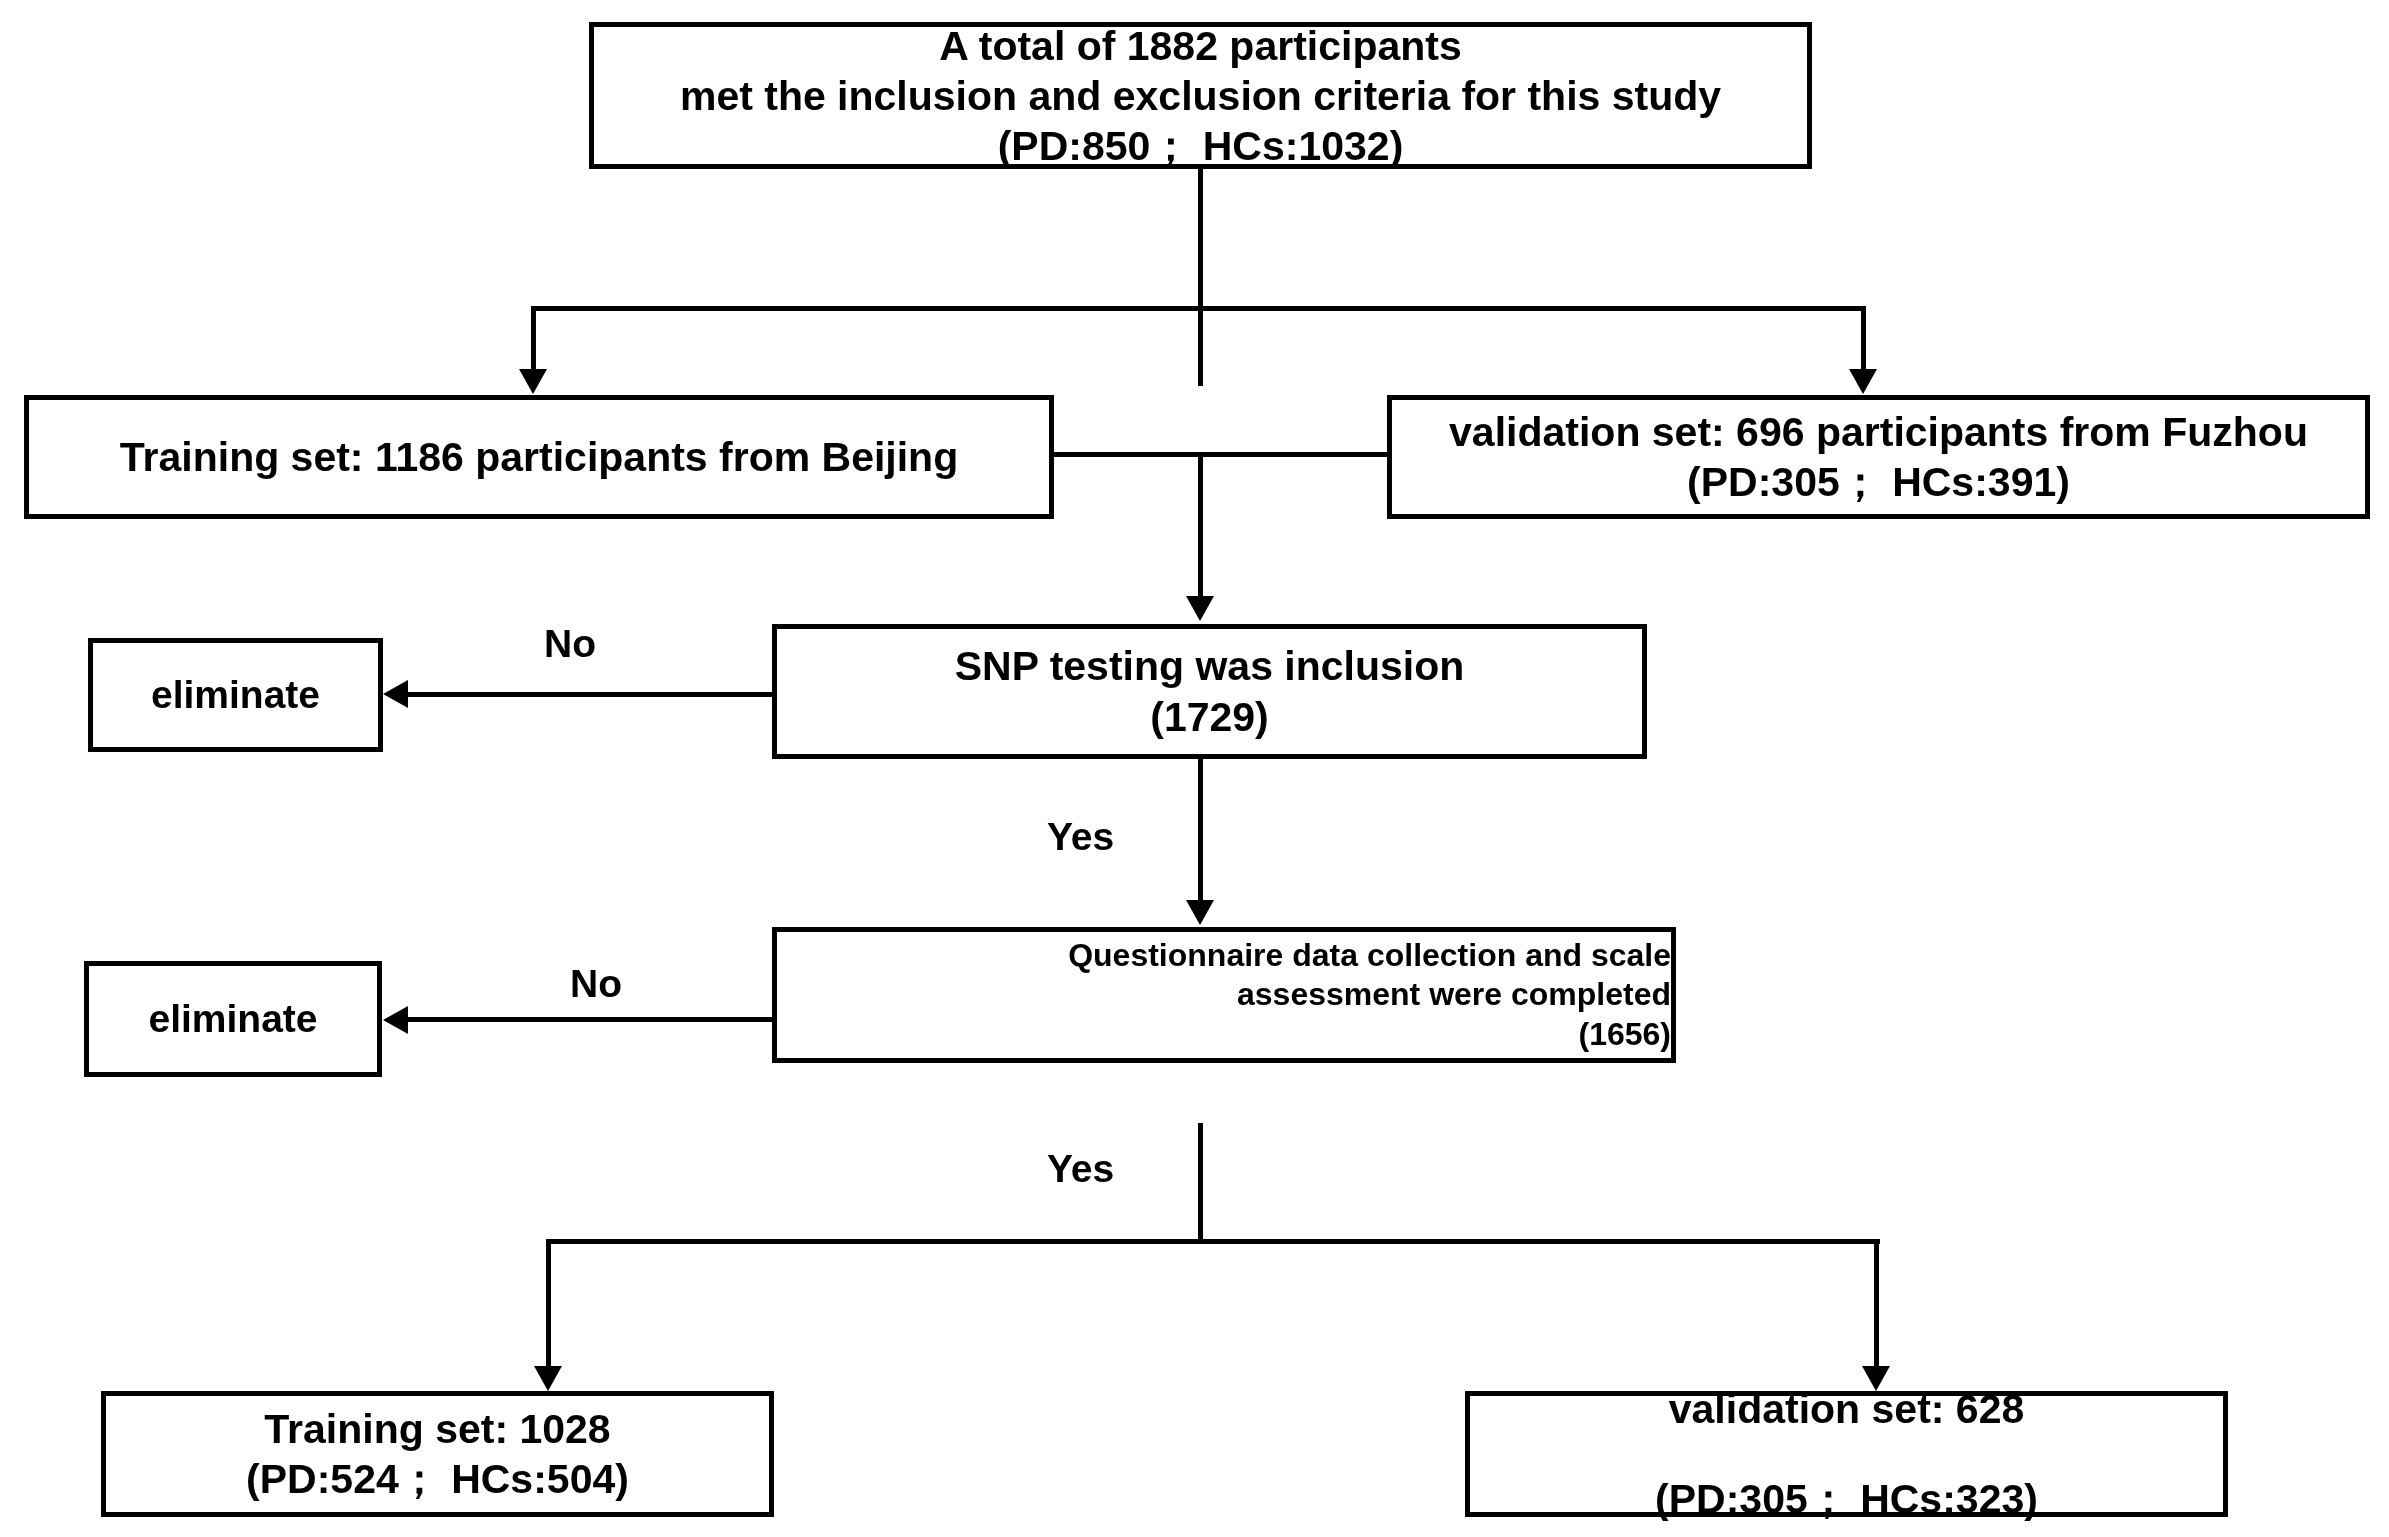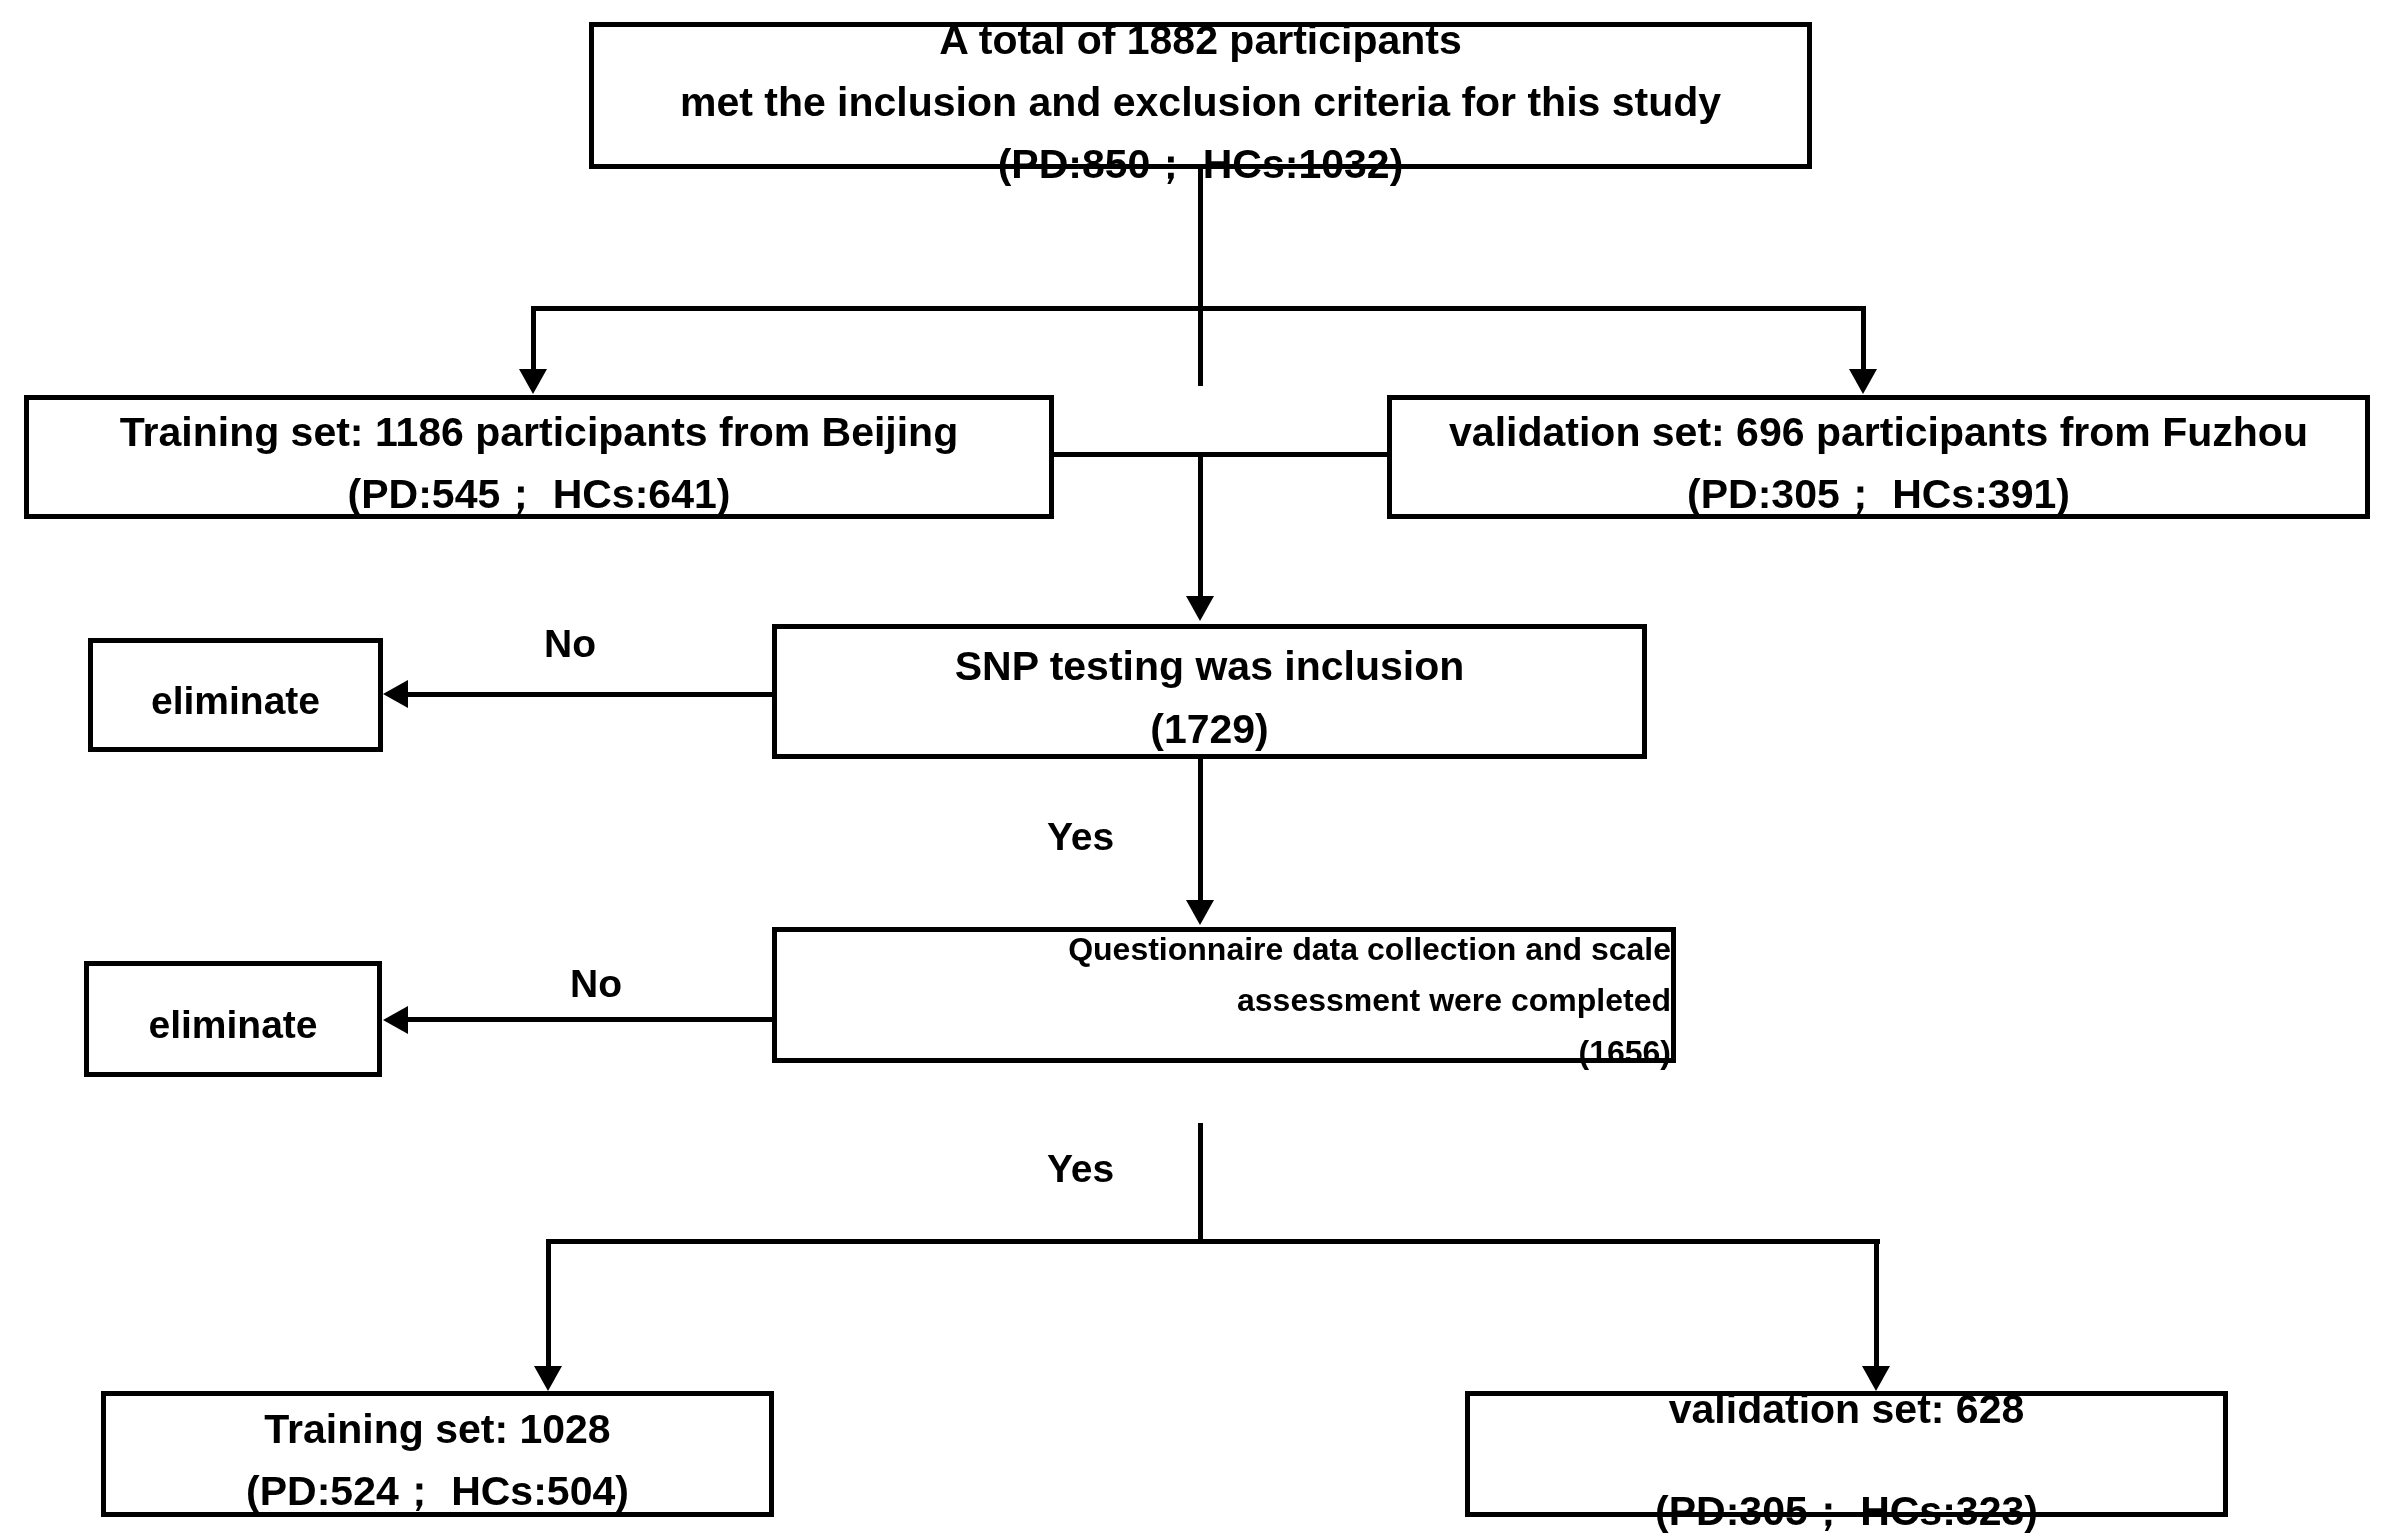--- a/index.html
+++ b/index.html
@@ -26,21 +26,20 @@
     justify-content: center;
     text-align: center;
     color: #000000;
     font-weight: bold;
     line-height: 1.22;
     z-index: 3;
   }
   .node .ln {
     display: block;
     white-space: nowrap;
-    margin-top: 12px;
   }
 
   
   #node-total        { left: 589px;  top: 22.4px;   width: 1223px; height: 147px; font-size: 41px; }
   #node-training-src { left: 24px;   top: 395px;  width: 1030px; height: 124px; font-size: 41px; }
   #node-validation-src { left: 1387px; top: 395px; width: 983px; height: 124px; font-size: 41px; justify-content: center; }
   #node-eliminate-1  { left: 88px;  top: 638px;  width: 295px;  height: 114px; font-size: 39px; }
   #node-snp          { left: 772px; top: 624px;  width: 875px; height: 135px; font-size: 41px; }
   #node-eliminate-2  { left: 84px;  top: 961px; width: 298px;  height: 116px; font-size: 39px; }
   #node-questionnaire{ left: 772px; top: 927px; width: 904px; height: 136px; font-size: 32px; align-items: flex-end; }
@@ -124,21 +123,20 @@
   <div class="edge-label" style="left:1047px; top:1147px;">Yes</div>
 
   <div class="node" id="node-total">
     <span class="ln">A total of 1882 participants</span>
     <span class="ln">met the inclusion and exclusion criteria for this study</span>
     <span class="ln">(PD:850；   HCs:1032)</span>
   </div>
 
   <div class="node" id="node-training-src">
     <span class="ln">Training set: 1186  participants from Beijing</span>
-    <span class="ln">(PD:545；   HCs:641)</span>
   </div>
 
   <div class="node" id="node-validation-src">
     <span class="ln">validation set: 696  participants from Fuzhou</span>
     <span class="ln">(PD:305；   HCs:391)</span>
   </div>
 
   <div class="node" id="node-eliminate-1">
     <span class="ln">eliminate</span>
   </div>

